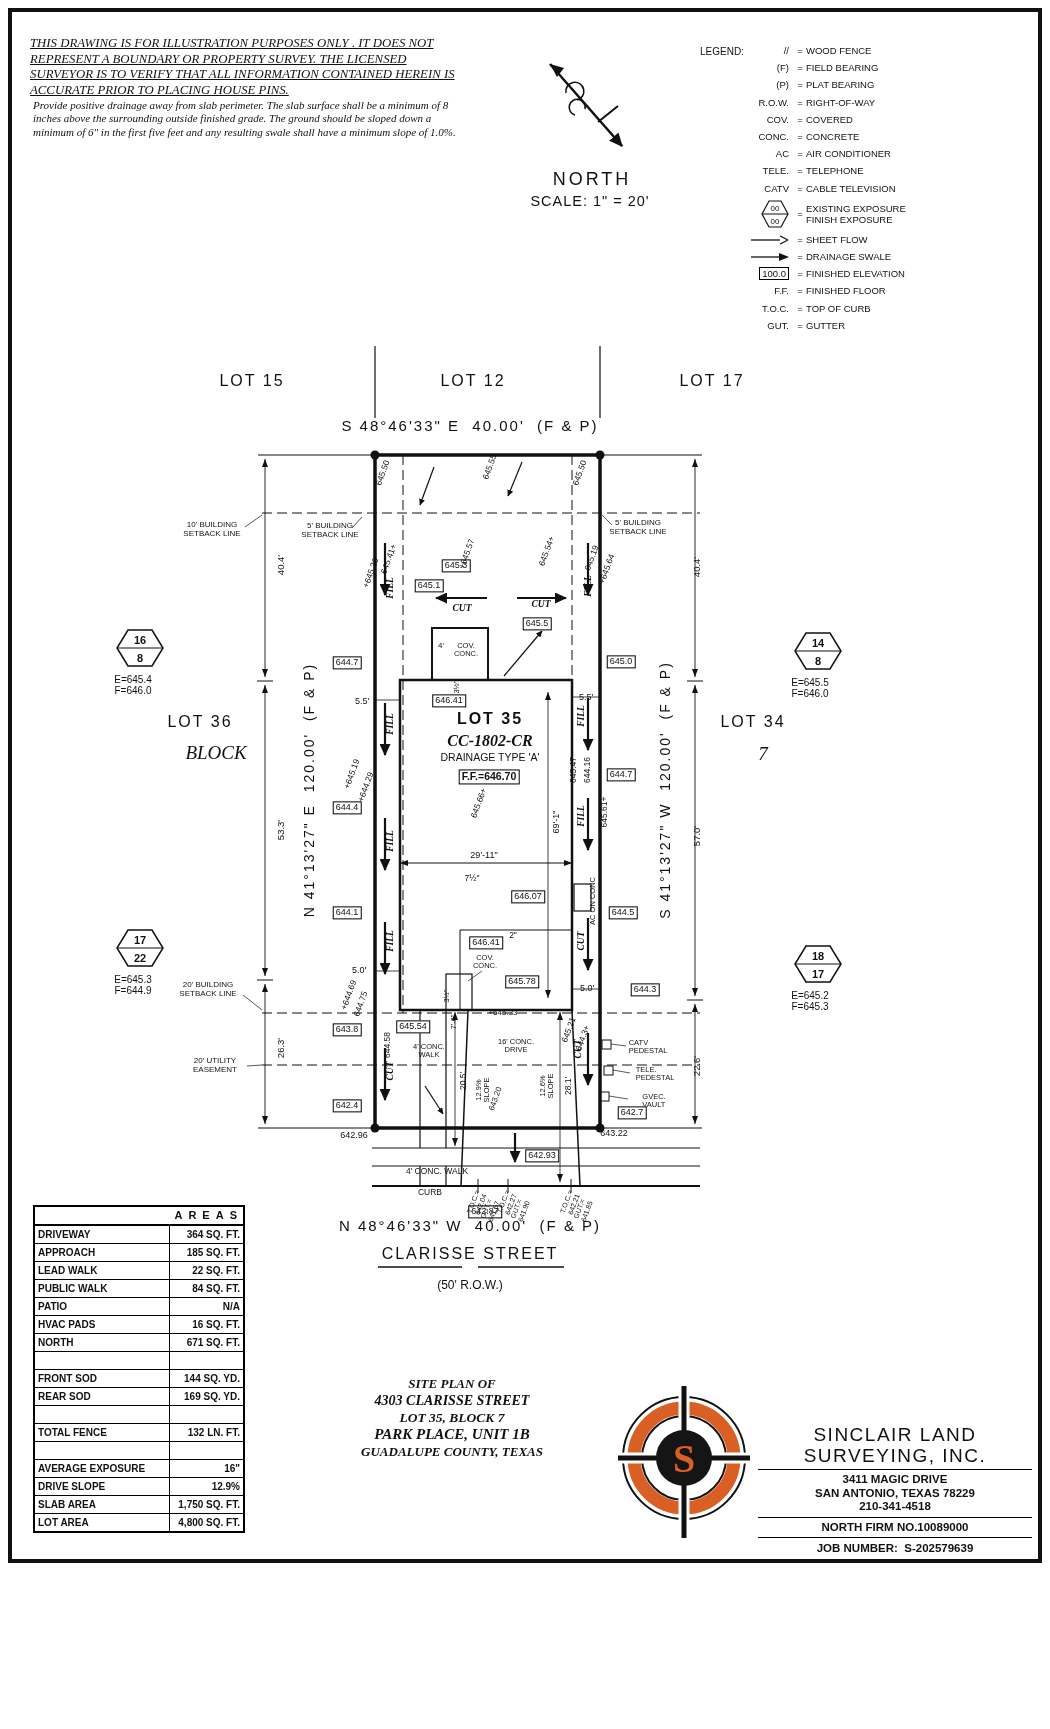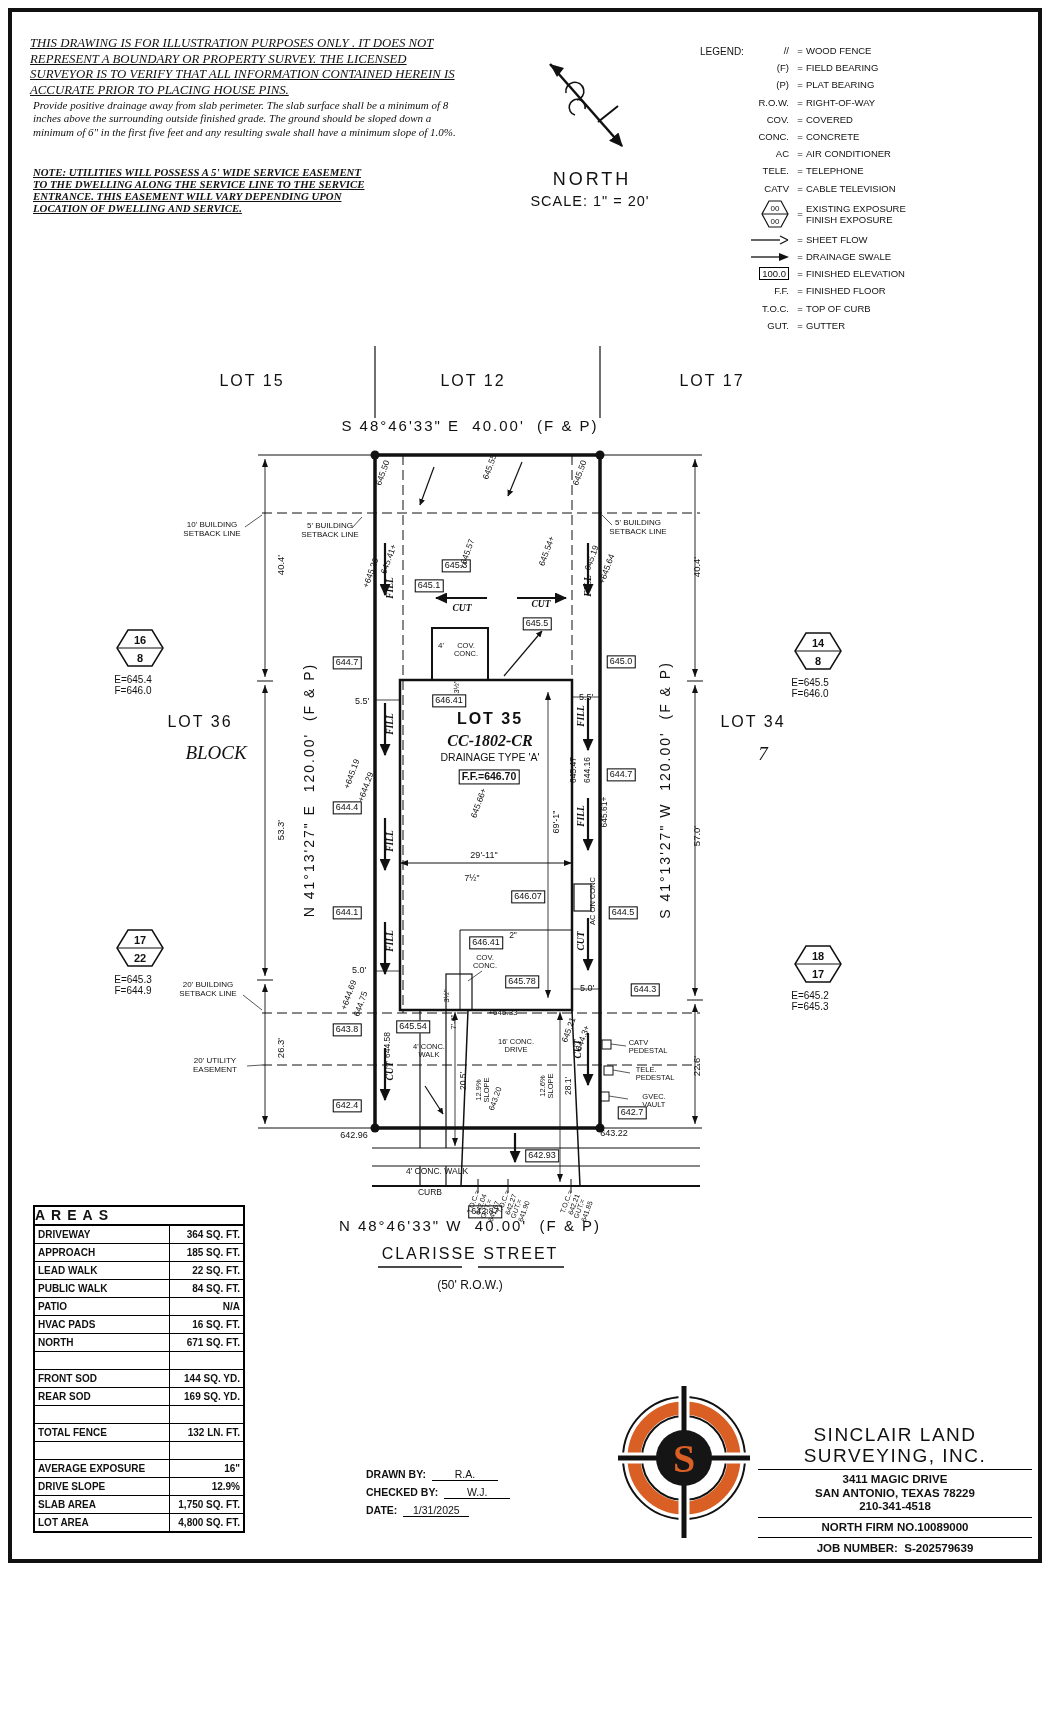--- a/index.html
+++ b/index.html
@@ -32,22 +32,22 @@
   .a-box{border:1px solid #000;background:#fff;padding:0 2px;font-size:9px;line-height:1.25;}
   .a-bi{font-family:"Liberation Serif",serif;font-style:italic;font-weight:bold;}
   .a-bold{font-weight:bold;}
   .a-ls{letter-spacing:2px;}
   .a-left{text-align:left;}
   .a-serifi{font-family:"Liberation Serif",serif;font-style:italic;}
   .a-serifbi{font-family:"Liberation Serif",serif;font-style:italic;font-weight:bold;}
   .hexbox{position:absolute;z-index:5;}
   
   #areas{position:absolute;left:33px;top:1205px;width:208px;border:2px solid #000;z-index:6;background:#fff;}
-  .thead{height:17px;line-height:17px;text-align:left;font-weight:bold;letter-spacing:6px;
-         border-bottom:2px solid #000;font-size:14px;}
+  .thead{height:17px;line-height:17px;text-align:right;font-weight:bold;letter-spacing:6px;
+         border-bottom:2px solid #000;font-size:11px;}
   .trow{display:flex;height:17px;line-height:17px;border-bottom:1px solid #000;
         font-size:10px;font-weight:bold;}
   .trow:last-child{border-bottom:none;}
   .tlab{flex:1;padding-left:3px;border-right:1px solid #000;overflow:hidden;}
   .tval{width:70px;text-align:right;padding-right:3px;}
   
   #titleblock{position:absolute;left:330px;top:1375px;width:244px;text-align:center;
         font-family:"Liberation Serif",serif;font-style:italic;font-weight:bold;z-index:6;}
   #titleblock div{line-height:17px;}
   #titleblock div:nth-child(1){font-size:13px;}
@@ -172,21 +172,20 @@
       <path d="M550,64 L622,146" stroke="#111" stroke-width="2.5" fill="none" marker-end="url(#mA)"></path>
       <path d="M566,93 a9,9 0 1 1 11,7" fill="none" stroke="#111" stroke-width="1.6"></path>
       <path d="M585,109 a8,8 0 1 0 -10,6" fill="none" stroke="#111" stroke-width="1.6"></path>
       <path d="M598,122 l20,-16" stroke="#111" stroke-width="2" fill="none"></path>
       <path d="M550,64 l14,4 l-7,9 z" fill="#111"></path>
     </g>
   </svg>
 
   <div class="note1">THIS DRAWING IS FOR ILLUSTRATION PURPOSES ONLY . IT DOES NOT REPRESENT A BOUNDARY OR PROPERTY SURVEY. THE LICENSED SURVEYOR IS TO VERIFY THAT ALL INFORMATION CONTAINED HEREIN IS ACCURATE PRIOR TO PLACING HOUSE PINS.</div>
   <div class="note2">Provide positive drainage away from slab perimeter. The slab surface shall be a minimum of 8 inches above the surrounding outside finished grade. The ground should be sloped down a minimum of 6" in the first five feet and any resulting swale shall have a minimum slope of 1.0%.</div>
-  <div class="note3">NOTE: UTILITIES WILL POSSESS A 5' WIDE SERVICE EASEMENT TO THE DWELLING ALONG THE SERVICE LINE TO THE SERVICE ENTRANCE. THIS EASEMENT WILL VARY DEPENDING UPON LOCATION OF DWELLING AND SERVICE.</div>
 
   <div class="northlbl">NORTH</div>
   <div class="scalelbl">SCALE:  1" = 20'</div>
 
   <div class="legendtitle">LEGEND:</div>
   <div id="legend-rows">
       <div class="lrow"><span class="lsym">//</span><span class="leq">=</span><span class="ltx">WOOD FENCE</span></div>
       <div class="lrow"><span class="lsym">(F)</span><span class="leq">=</span><span class="ltx">FIELD BEARING</span></div>
       <div class="lrow"><span class="lsym">(P)</span><span class="leq">=</span><span class="ltx">PLAT BEARING</span></div>
       <div class="lrow"><span class="lsym">R.O.W.</span><span class="leq">=</span><span class="ltx">RIGHT-OF-WAY</span></div>
@@ -456,33 +455,26 @@
           <span class="tlab">SLAB AREA</span>
           <span class="tval">1,750 SQ. FT.</span>
         </div>
         <div class="trow">
           <span class="tlab">LOT AREA</span>
           <span class="tval">4,800 SQ. FT.</span>
         </div>
       </div>
   </div>
 
-  <div id="signblock">
-      <div class="srow">
-        <span class="slab">DRAWN BY:</span>
-        <span class="sval">R.A.</span>
-      </div>
-      <div class="srow">
-        <span class="slab">CHECKED BY:</span>
-        <span class="sval">W.J.</span>
-      </div>
-      <div class="srow">
-        <span class="slab">DATE:</span>
-        <span class="sval">1/31/2025</span>
-      </div>
+  <div id="titleblock">
+      <div>SITE PLAN OF</div>
+      <div>4303 CLARISSE STREET</div>
+      <div>LOT 35, BLOCK 7</div>
+      <div>PARK PLACE, UNIT 1B</div>
+      <div>GUADALUPE COUNTY, TEXAS</div>
     </div>
 
   <svg id="logo" width="144" height="162" viewBox="0 0 144 162" style="left:612px;top:1380px;">
     <circle cx="72" cy="78" r="61" fill="none" stroke="#111" stroke-width="2"></circle>
     <circle cx="72" cy="78" r="50" fill="none" stroke="#D95F24" stroke-width="13"></circle>
     <circle cx="72" cy="78" r="42" fill="none" stroke="#111" stroke-width="2"></circle>
     <line x1="72" y1="16" x2="72" y2="140" stroke="#fff" stroke-width="11"></line>
     <line x1="10" y1="78" x2="134" y2="78" stroke="#fff" stroke-width="11"></line>
     <line x1="72" y1="6" x2="72" y2="158" stroke="#111" stroke-width="5"></line>
     <line x1="6" y1="78" x2="138" y2="78" stroke="#111" stroke-width="5"></line>

